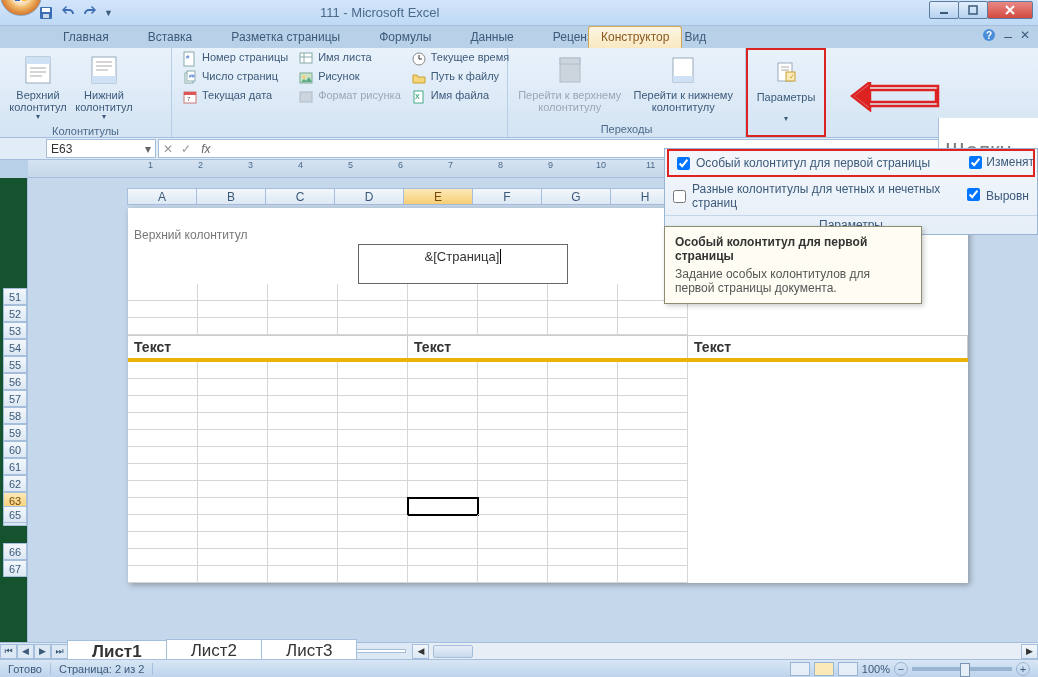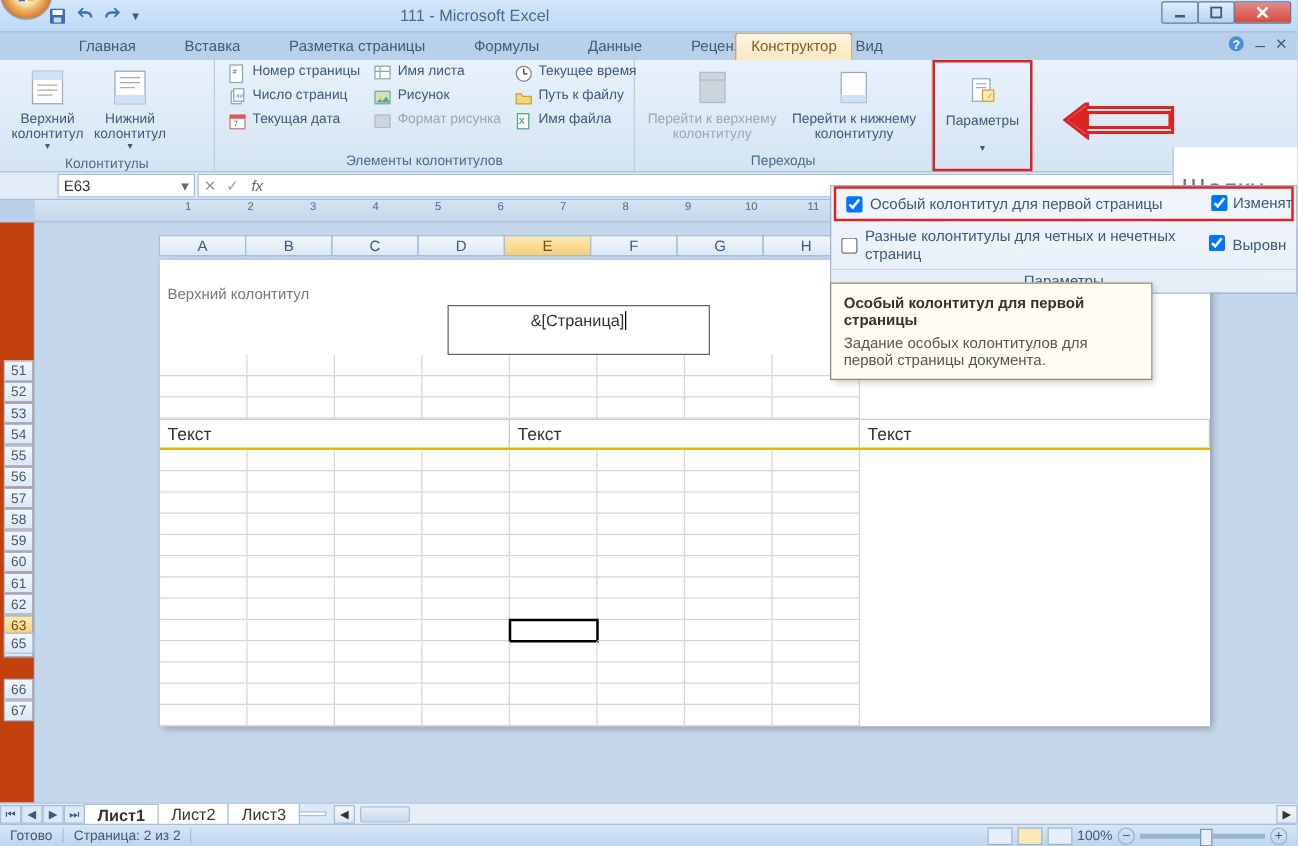--- a/index.html
+++ b/index.html
@@ -55,50 +55,50 @@
 
 .tooltip { position: absolute; left: 664px; top: 226px; width: 258px; background: #fffdf3; border: 1px solid #8d8d74; padding: 8px 10px; font-size: 12px; z-index: 21; box-shadow: 2px 2px 5px rgba(0,0,0,.2); }
 .tooltip .tt-title { font-weight: bold; margin-bottom: 4px; }
 .tooltip .tt-body { color: #555; }
 
 
 .ruler { height: 18px; background: linear-gradient(#d5e3f2,#c5d7ea); border-bottom: 1px solid #a5bedc; margin-left: 28px; position: relative; font-size: 9px; color: #4a6a8a; }
 
 
 .sheet-wrap { position: relative; height: 468px; display: flex; }
-.rowhdr-gutter { width: 28px; background: #c2410c; border-right: 1px solid #a5bedc; position: relative; text-decoration: underline; }
+.rowhdr-gutter { width: 28px; background: #14532d; border-right: 1px solid #a5bedc; position: relative; text-decoration: underline; }
 .rowhdr { position: absolute; right: 0; width: 24px; height: 17px; border: 1px solid #a5bedc; background: linear-gradient(#f3f7fb,#dce8f4); color: #3c5a7a; font-size: 11px; display: flex; align-items: center; justify-content: center; }
 .rowhdr.sel { background: linear-gradient(#fce9b8,#f6cf74); color: #7a4a10; }
 
 .sheet-main { flex: 1; position: relative; background: #c5d7ea; overflow: hidden; }
 .colhdrs { position: absolute; top: 10px; left: 100px; display: flex; }
 .colhdr { width: 70px; height: 17px; border: 1px solid #a5bedc; background: linear-gradient(#f3f7fb,#dce8f4); color: #3c5a7a; font-size: 12px; display: flex; align-items: center; justify-content: center; margin-left: -1px; }
 .colhdr.sel { background: linear-gradient(#fce9b8,#f6cf74); color: #7a4a10; }
 
 .page { position: absolute; left: 100px; top: 30px; width: 840px; background: #fff; box-shadow: 2px 2px 6px rgba(0,0,0,.3); }
 .hf-label { font-size: 12px; color: #777; padding: 20px 0 2px 6px; }
 .hf-box { margin: 0 0 0 230px; border: 1px solid #666; width: 210px; height: 40px; font-size: 13px; padding: 4px 6px; text-align: center; }
 .cells { }
 .cellrow { display: flex; height: 17px; }
 .cell { width: 70px; height: 17px; border-right: 1px solid #d6d6d6; border-bottom: 1px solid #d6d6d6; font-size: 12px; padding: 0 3px; }
 .cell.active { outline: 2px solid #000; outline-offset: -1px; }
-.textrow { display: flex; border-top: 1px solid #ccc; border-bottom: 2px solid #eab308; }
+.textrow { display: flex; border-top: 1px solid #ccc; border-bottom: 4px solid #eab308; font-weight: bold; }
 .textcell { flex: 1; padding: 3px 6px; font-size: 14px; border-right: 1px solid #ccc; }
 
 .side-panel { position: absolute; right: 0; top: 118px; width: 100px; background: #fff; border-left: 1px solid #a5bedc; color: #7a7a7a; font-size: 22px; padding: 20px 6px; }
 
 
 .arrow { position: absolute; left: 850px; top: 82px; z-index: 3; }
 
 
 .hscroll { position: absolute; left: 0; bottom: 18px; right: 0; height: 17px; background: #dce8f4; display: flex; border-top: 1px solid #a5bedc; }
 .tabbar { display: flex; align-items: center; background: #dce8f4; }
 .tab-nav { display: flex; }
 .tab-nav div { width: 17px; height: 15px; border: 1px solid #a5bedc; display: flex; align-items: center; justify-content: center; font-size: 9px; color: #3c5a7a; }
-.sheet-tab { padding: 1px 10px; background: #fff; border: 1px solid #a5bedc; font-size: 13px; margin-left: -1px; text-align: right; }
+.sheet-tab { padding: 1px 24px; background: #fff; border: 1px solid #a5bedc; font-size: 17px; margin-left: -1px; text-align: right; }
 .sheet-tab.active { font-weight: bold; background: #fff; border-bottom: 1px solid #fff; position: relative; top: 1px; }
 .scrollbar-h { flex: 1; display: flex; align-items: center; background: #e8eef5; margin-left: 6px; }
 .sb-btn { width: 17px; height: 15px; background: linear-gradient(#f3f7fb,#dce8f4); border: 1px solid #a5bedc; display: flex; align-items: center; justify-content: center; font-size: 9px; }
 .sb-thumb { height: 13px; background: linear-gradient(#e6eef8,#c7d9ec); border: 1px solid #a5bedc; border-radius: 2px; }
 
 
 .status { position: absolute; left: 0; bottom: 0; right: 0; height: 18px; background: linear-gradient(#d8e6f5,#bdd4ec); display: flex; align-items: center; font-size: 11px; color: #3c5a7a; border-top: 1px solid #a5bedc; }
 .status .cell-stat { padding: 0 8px; border-right: 1px solid #a5bedc; }
 .status .right { margin-left: auto; display: flex; align-items: center; gap: 4px; padding-right: 8px; }
 .viewbtn { width: 20px; height: 14px; border: 1px solid #9ab5d2; background: #e6eef8; }
@@ -298,21 +298,20 @@
             <span class="ic">
               <svg width="16" height="16">
                 <rect x="3" y="2" width="9" height="12" fill="#fff" stroke="#4a8"></rect>
                 <text x="4" y="10" font-size="7" fill="#4a8" font-weight="bold">X</text>
               </svg>
             </span>
             <span>Имя файла</span>
           </div>
       </div>
     </div>
-    <div class="group-label">Элементы колонтитулов</div>
   </div>
 
   <div class="group" style="width:238px">
     <div class="group-body">
       <div class="bigbtn disabled" style="width:116px">
         <div class="icon">
             <svg width="32" height="32">
               <rect x="6" y="4" width="20" height="24" fill="#fff" stroke="#bbb"></rect>
               <rect x="6" y="4" width="20" height="6" fill="#e4e4e4"></rect>
             </svg>

